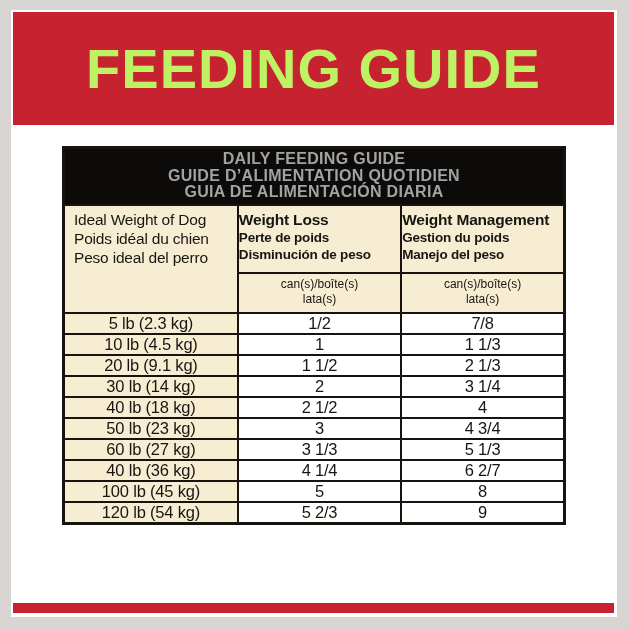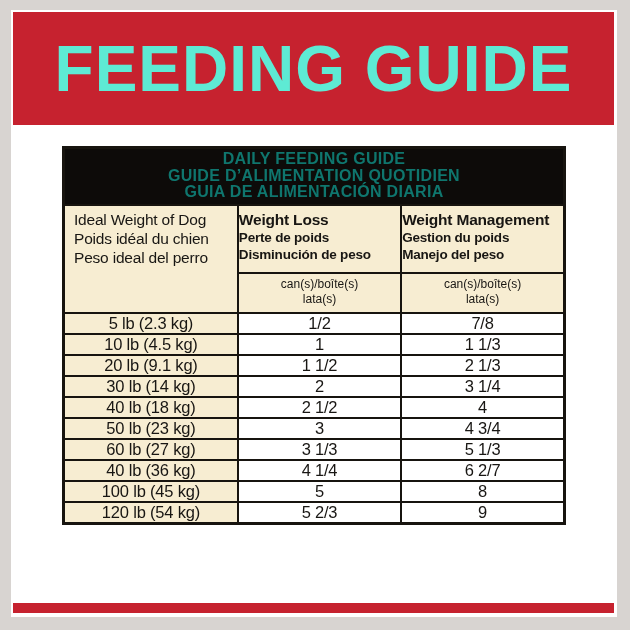--- a/index.html
+++ b/index.html
@@ -27,41 +27,41 @@
   .banner {
     position: absolute;
     left: 2px; right: 3px; top: 2px;
     height: 113px;
     background: var(--accent-red);
     display: flex;
     align-items: center;
     justify-content: center;
   }
   .banner-title {
-    color: #5eead4;
-    font-size: 64px;
+    color: #bef264;
+    font-size: 56px;
     font-weight: bold;
     letter-spacing: 1px;
     white-space: nowrap;
   }
   .ftable {
     position: absolute;
     left: 51px; top: 136px;
     width: 504px;
     border-collapse: collapse;
     table-layout: fixed;
     color: #181613;
   }
   .ftable th, .ftable td {
     border: 2px solid var(--border-black);
   }
   .ftable { border: 3px solid var(--border-black); }
   .title-cell {
     background: var(--header-black);
-    color: #0f766e;
+    color: #a3a3a3;
     text-align: center;
     font-weight: bold;
     font-size: 16px;
     line-height: 16.5px;
     letter-spacing: 0.3px;
     padding: 2px 0 3px 0;
   }
   .head-cell { background: var(--cream); }
   .w-head {
     text-align: left;

